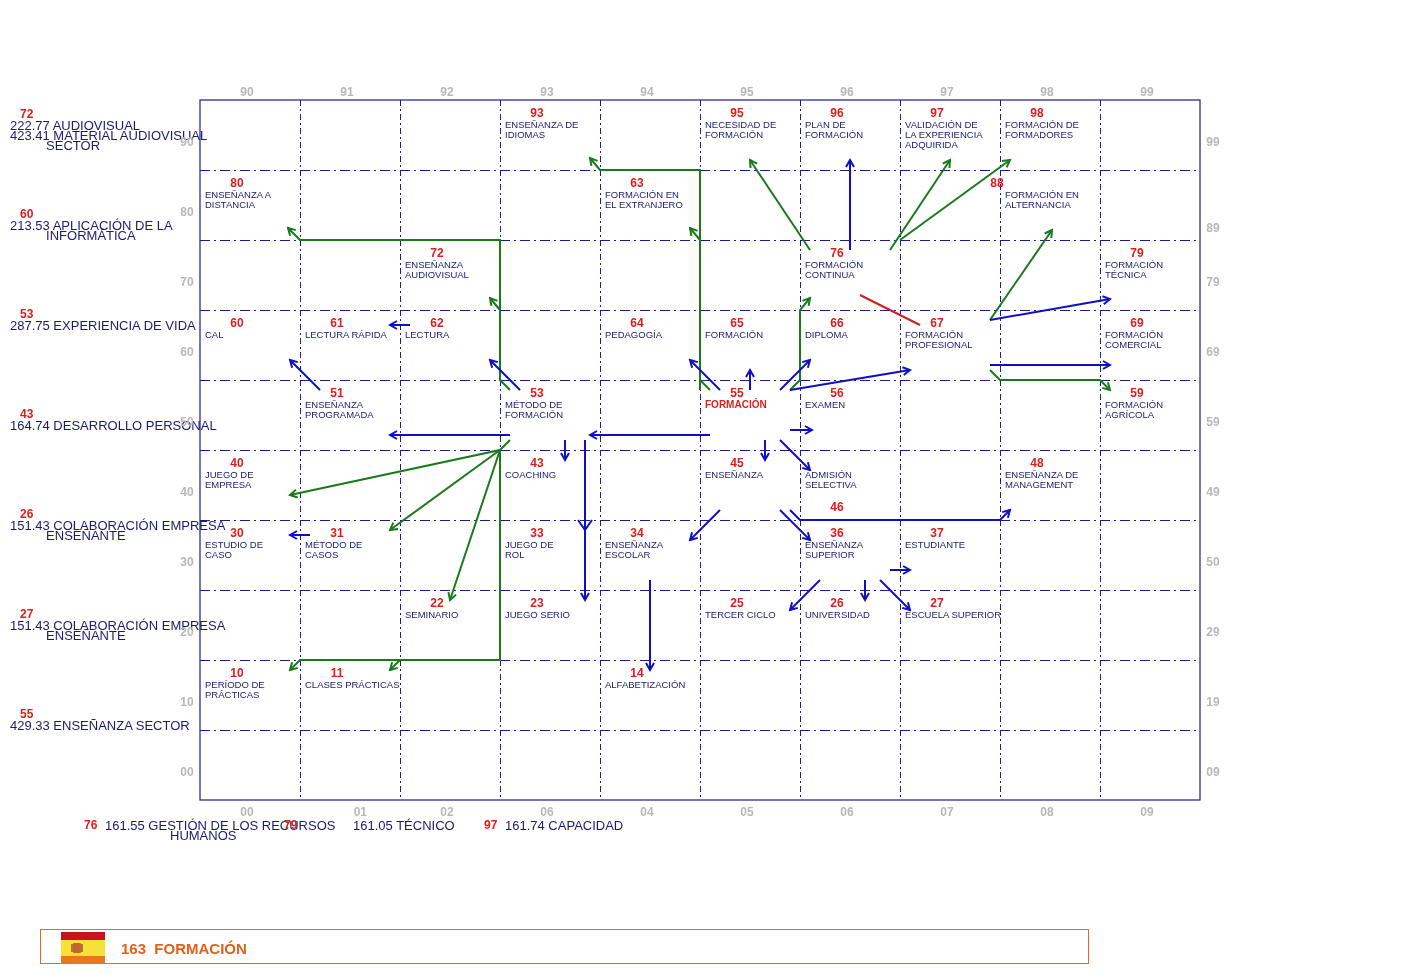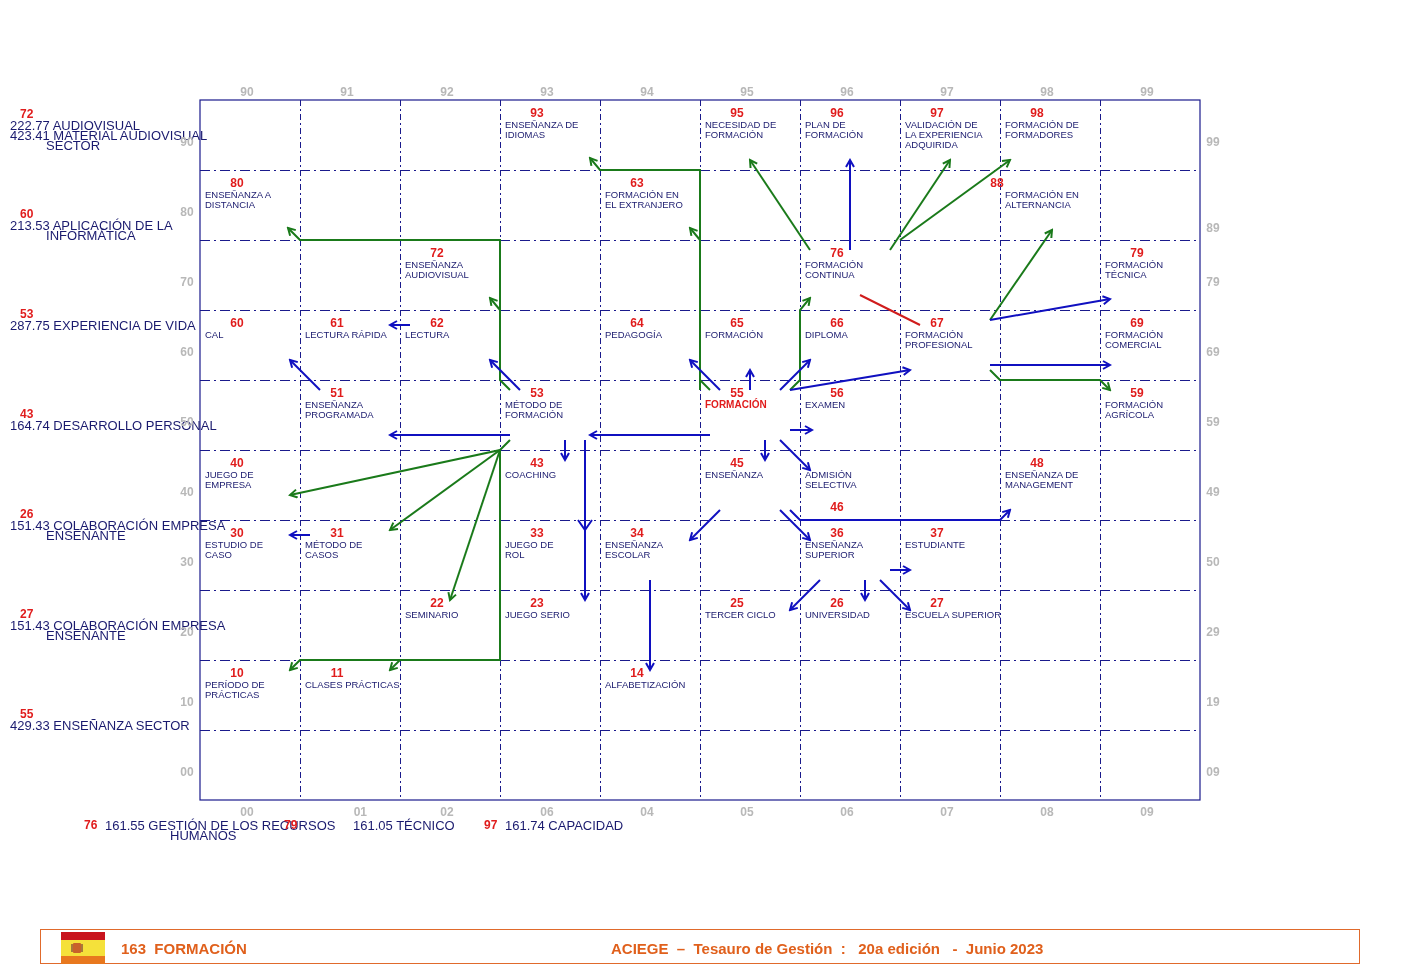--- a/index.html
+++ b/index.html
@@ -4,21 +4,21 @@
 <style>
   html, body { margin:0; padding:0; background:#ffffff; }
   body { width:1410px; height:980px; position:relative; overflow:hidden; font-family:"Liberation Sans", sans-serif; }
   .abs { position:absolute; }
   .side-num { color:#e01c1c; font-weight:bold; font-size:12px; }
   .side-txt { color:#1a1a6e; font-size:13px; line-height:10px; white-space:pre; }
   .axis-lbl { color:#b8b8b8; font-weight:bold; font-size:12px; position:absolute; width:40px; text-align:center; }
   .cell-num { color:#e01c1c; font-weight:bold; font-size:12px; position:absolute; width:60px; text-align:center; }
   .cell-txt { color:#1a1a6e; font-size:9.5px; line-height:10px; position:absolute; white-space:pre; }
   .cell-txt.main { color:#e01c1c; font-weight:bold; font-size:10px; }
-  #footer { position:absolute; left:40px; top:929px; width:1320px; height:35px; border:1px solid #e06a2c; box-sizing:border-box; }
+  #footer { position:absolute; left:40px; top:929px; width:1049px; height:35px; border:1px solid #e06a2c; box-sizing:border-box; }
   #flag { position:absolute; left:20px; top:2px; width:44px; height:32px; }
   .footer-txt { position:absolute; top:10px; color:#e0601c; font-weight:bold; font-size:15px; white-space:pre; }
   svg#grid { position:absolute; left:0; top:0; }
 </style>
 </head>
 <body>
 
 <svg id="grid" width="1410" height="980" xmlns="http://www.w3.org/2000/svg">
   <defs>
     <marker id="ab" markerWidth="10" markerHeight="10" refX="8" refY="5" orient="auto" markerUnits="userSpaceOnUse">
@@ -288,14 +288,13 @@
 <div id="footer">
   <svg id="flag" viewBox="0 0 44 32">
     <rect x="0" y="0" width="44" height="8" fill="#c8141e"></rect>
     <rect x="0" y="8" width="44" height="16" fill="#f5e13a"></rect>
     <rect x="0" y="24" width="44" height="8" fill="#e8781e"></rect>
     <rect x="12" y="11" width="8" height="10" fill="#c8622a" rx="1"></rect>
     <rect x="10" y="12" width="2" height="8" fill="#a87a3a"></rect>
     <rect x="20" y="12" width="2" height="8" fill="#a87a3a"></rect>
   </svg>
   <span class="footer-txt" style="left:80px;">163  FORMACIÓN</span>
-  <span class="footer-txt" style="left:570px;">ACIEGE  –  Tesauro de Gestión  :   20a edición   -  Junio 2023</span>
 </div>
 
 </body></html>

